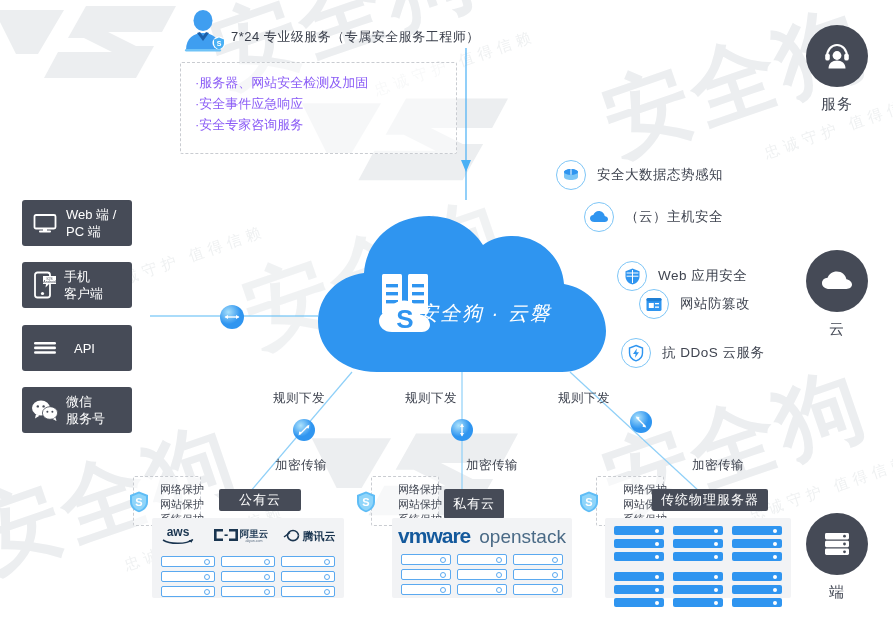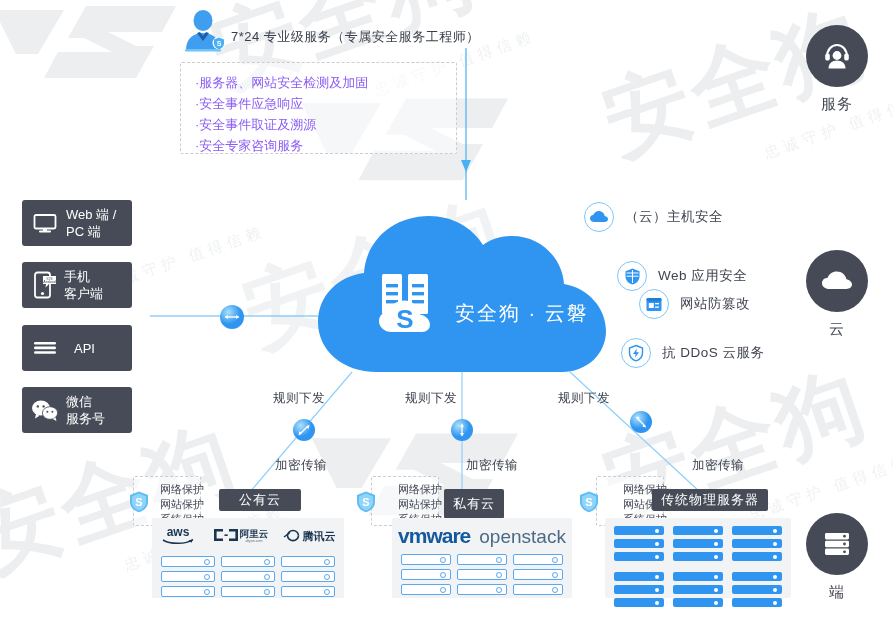--- a/index.html
+++ b/index.html
@@ -137,21 +137,20 @@
       <path d="M37 29.6 L42 31.6 L42 35.6 C42 38.6 39.6 40.6 37 41.4 C34.4 40.6 32 38.6 32 35.6 L32 31.6 Z" fill="#49b0f5"></path>
       <text x="37" y="38.2" text-anchor="middle" font-size="7" font-weight="700" fill="#ffffff" font-family="Liberation Sans, sans-serif">S</text>
     </svg>
   </div>
   <div class="abs top-title" style="left:231px;top:28px;">7*24 专业级服务（专属安全服务工程师）</div>
 
   <div class="abs dashed-box" style="left:180px;top:62px;width:275px;height:90px;">
     <div style="padding:9px 0 0 14px;">
       <div class="svc-line">·服务器、网站安全检测及加固</div>
       <div class="svc-line">·安全事件应急响应</div>
-      <div class="svc-line">·安全事件取证及溯源</div>
       <div class="svc-line">·安全专家咨询服务</div>
     </div>
   </div>
 
   <div class="abs dark-btn" style="left:22px;top:200px;width:110px;height:46px;padding:0 0 0 10px;">
     <span class="ico">
       <svg width="26" height="22" viewBox="0 0 26 22">
         <rect x="2.5" y="3" width="21" height="13.5" rx="1.5" fill="none" stroke="#ffffff" stroke-width="1.8"></rect>
         <rect x="11" y="16.5" width="4" height="2.6" fill="#ffffff"></rect>
         <rect x="7" y="18.6" width="12" height="1.8" rx=".9" fill="#ffffff"></rect>
@@ -244,22 +243,33 @@
       <rect x="8" y="20" width="12" height="3.4" fill="#2f95f0"></rect>
       <rect x="8" y="28" width="12" height="3.4" fill="#2f95f0"></rect>
       <rect x="34" y="12" width="12" height="3.4" fill="#2f95f0"></rect>
       <rect x="34" y="20" width="12" height="3.4" fill="#2f95f0"></rect>
       <rect x="34" y="28" width="12" height="3.4" fill="#2f95f0"></rect>
       <path d="M14 60 C6 60 1 55 1 49 C1 43.5 5.5 39.5 11 39.5 C13 33 19 28.5 26 28.5
                C34 28.5 41 34.5 42 42.5 C48 43.5 52 48 52 53 C52 57 48.5 60 44 60 Z" fill="#ffffff"></path>
       <text x="27" y="56" text-anchor="middle" font-size="26" font-weight="700" fill="#2f95f0" font-family="Liberation Sans, sans-serif">S</text>
     </svg>
   </div>
-  <div class="abs cloud-text" style="left:455px;top:300px;">安全狗 · 云磐</div>
-
+  <div class="abs cloud-text" style="left:418px;top:300px;font-style:italic;">安全狗 · 云磐</div>
+
+  <div class="abs feat" style="left:556px;top:160px;">
+    <span class="feat-ico">
+      <svg width="18" height="18" viewBox="0 0 18 18">
+        <ellipse cx="9" cy="6" rx="7" ry="3" fill="#2f95f0"></ellipse>
+        <path d="M2 6 C2 6 2 11 2 11 C2 12.7 5.1 14 9 14 C12.9 14 16 12.7 16 11 L16 6" fill="#7cc6f6"></path>
+        <ellipse cx="9" cy="6" rx="7" ry="3" fill="#2f95f0"></ellipse>
+        <path d="M9 3.2 L9 8.8" stroke="#fff" stroke-width="1"></path>
+      </svg>
+    </span>
+    <span class="feat-txt">安全大数据态势感知</span>
+  </div>
 
   <div class="abs feat" style="left:584px;top:202px;">
     <span class="feat-ico">
       <svg width="20" height="16" viewBox="0 0 20 16">
         <path d="M5.5 13 C2.5 13 1 11.2 1 9.4 C1 7.6 2.4 6.2 4.3 6.1 C5 3.7 7.2 2 9.8 2
                  C12.8 2 15.3 4.2 15.7 7 C17.5 7.3 19 8.6 19 10.2 C19 11.8 17.6 13 15.7 13 Z" fill="#2f95f0"></path>
       </svg>
     </span>
     <span class="feat-txt">（云）主机安全</span>
   </div>

